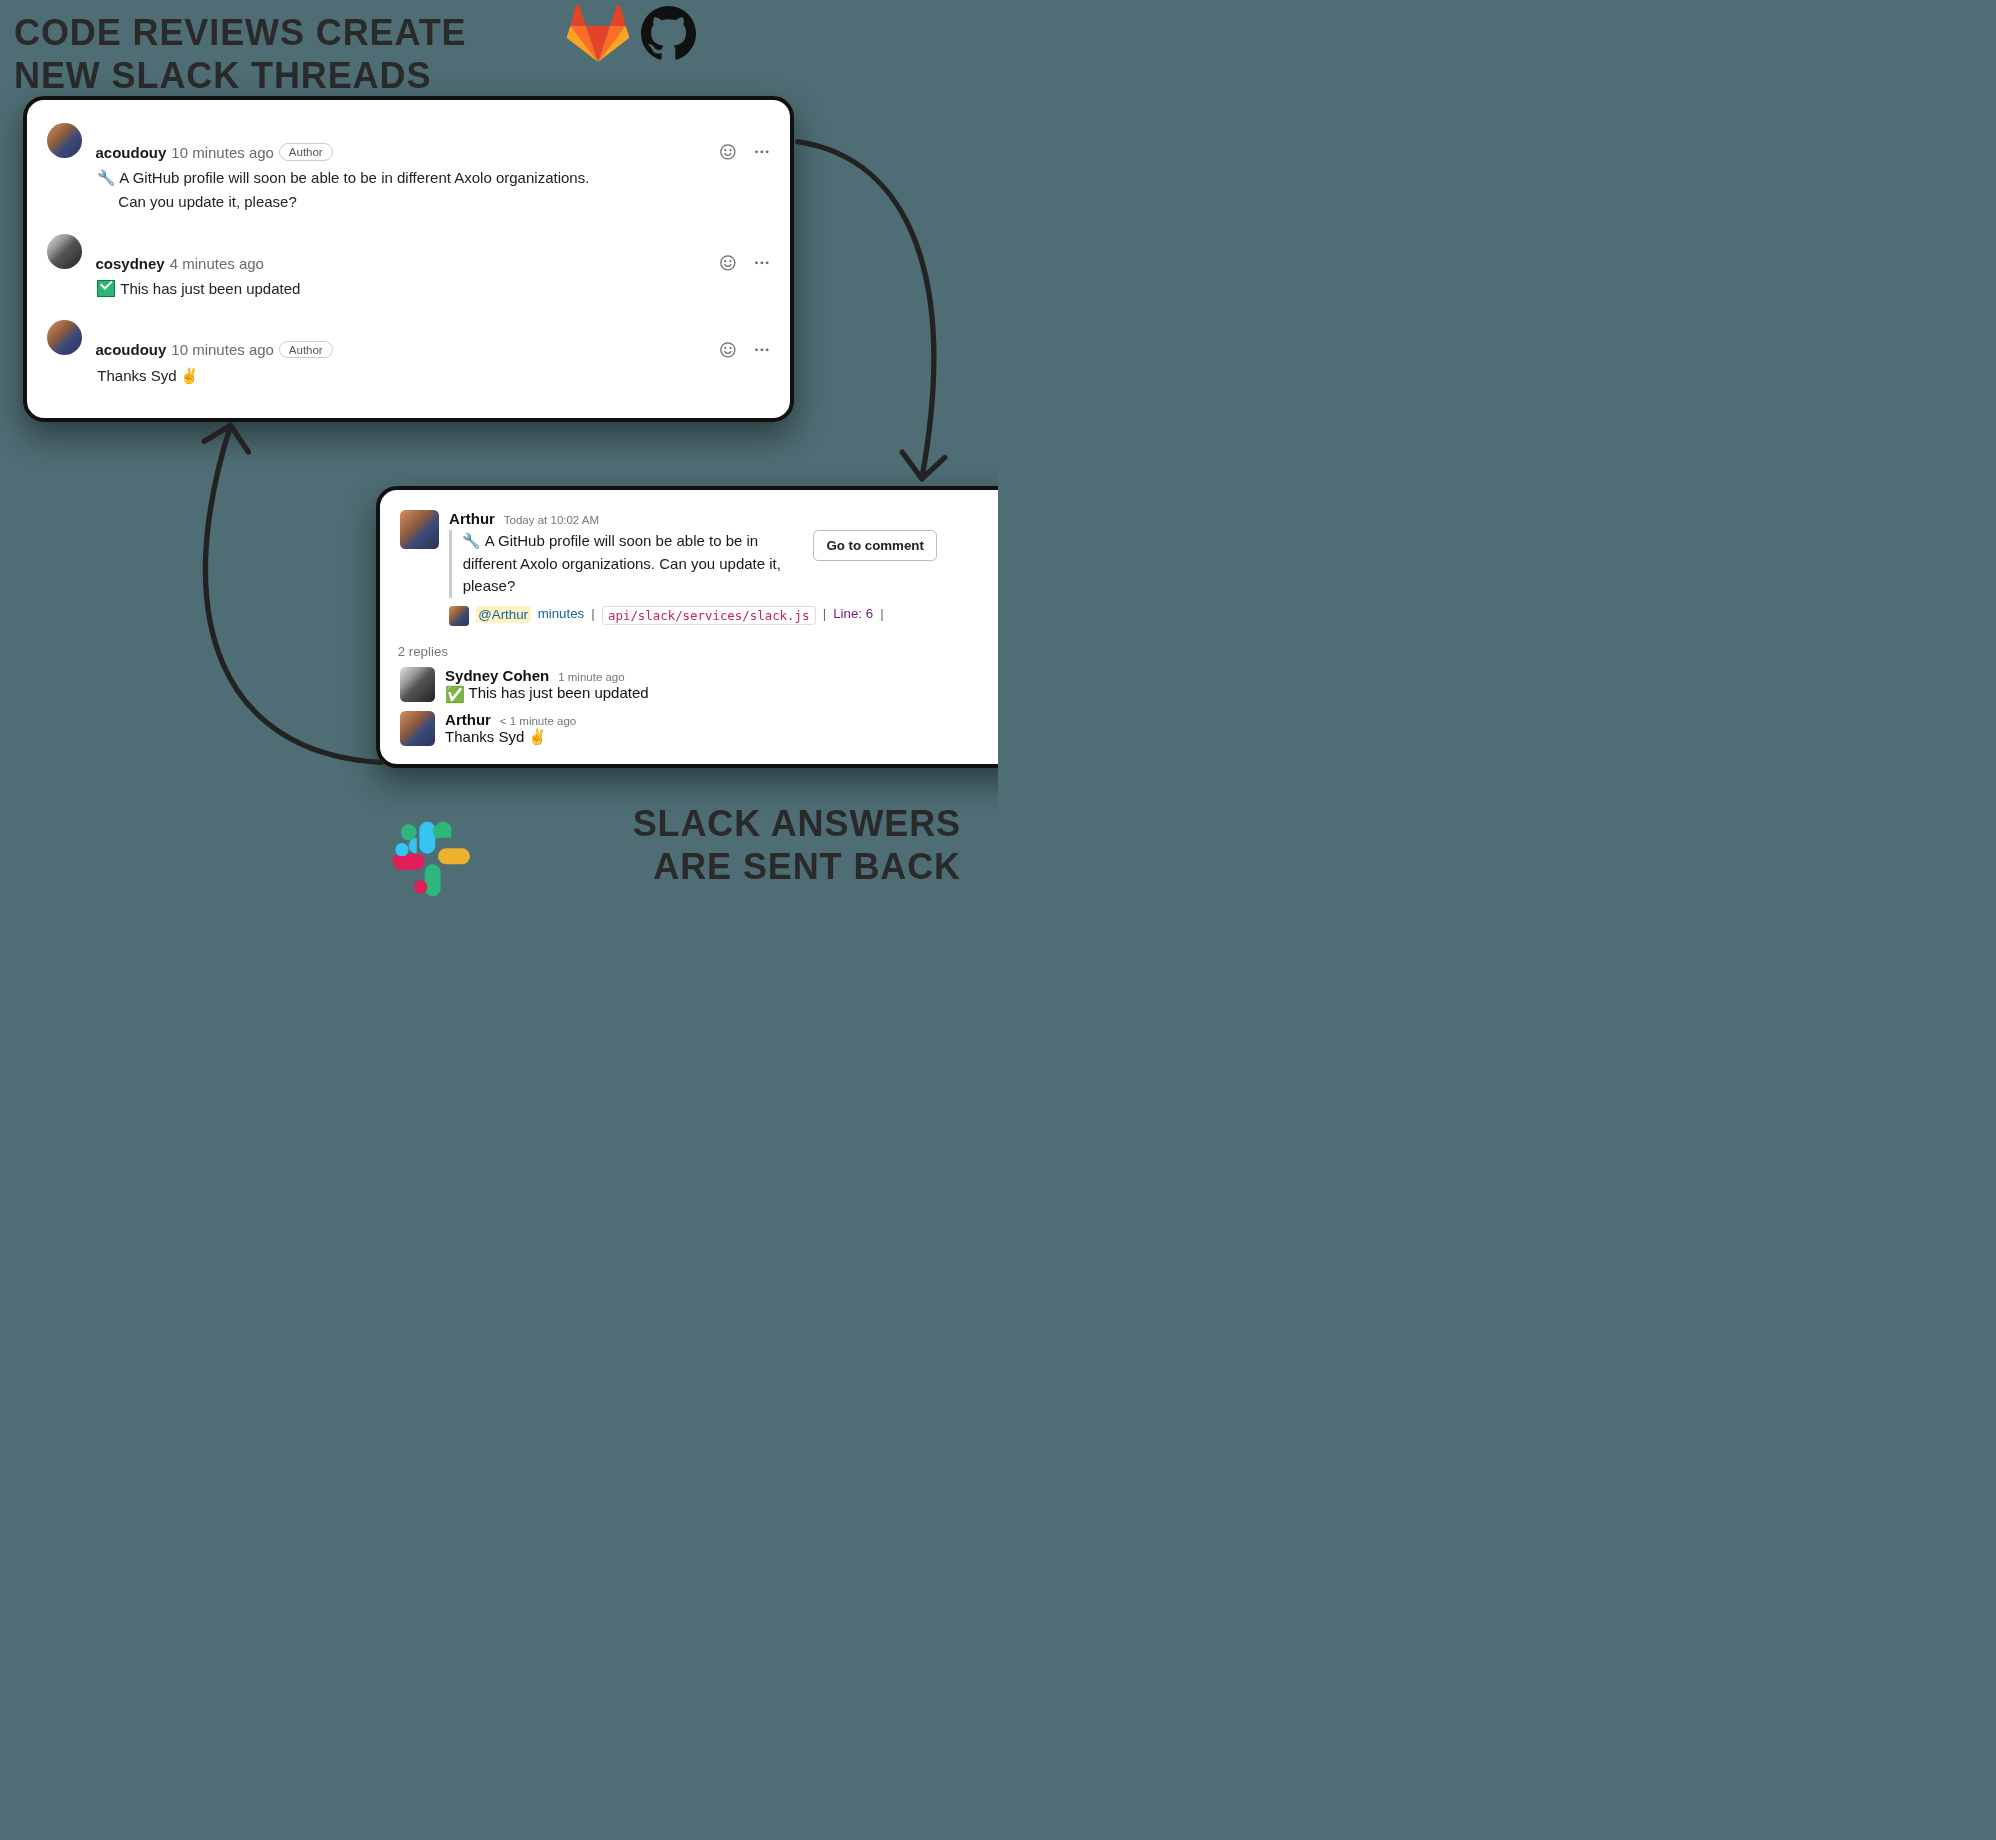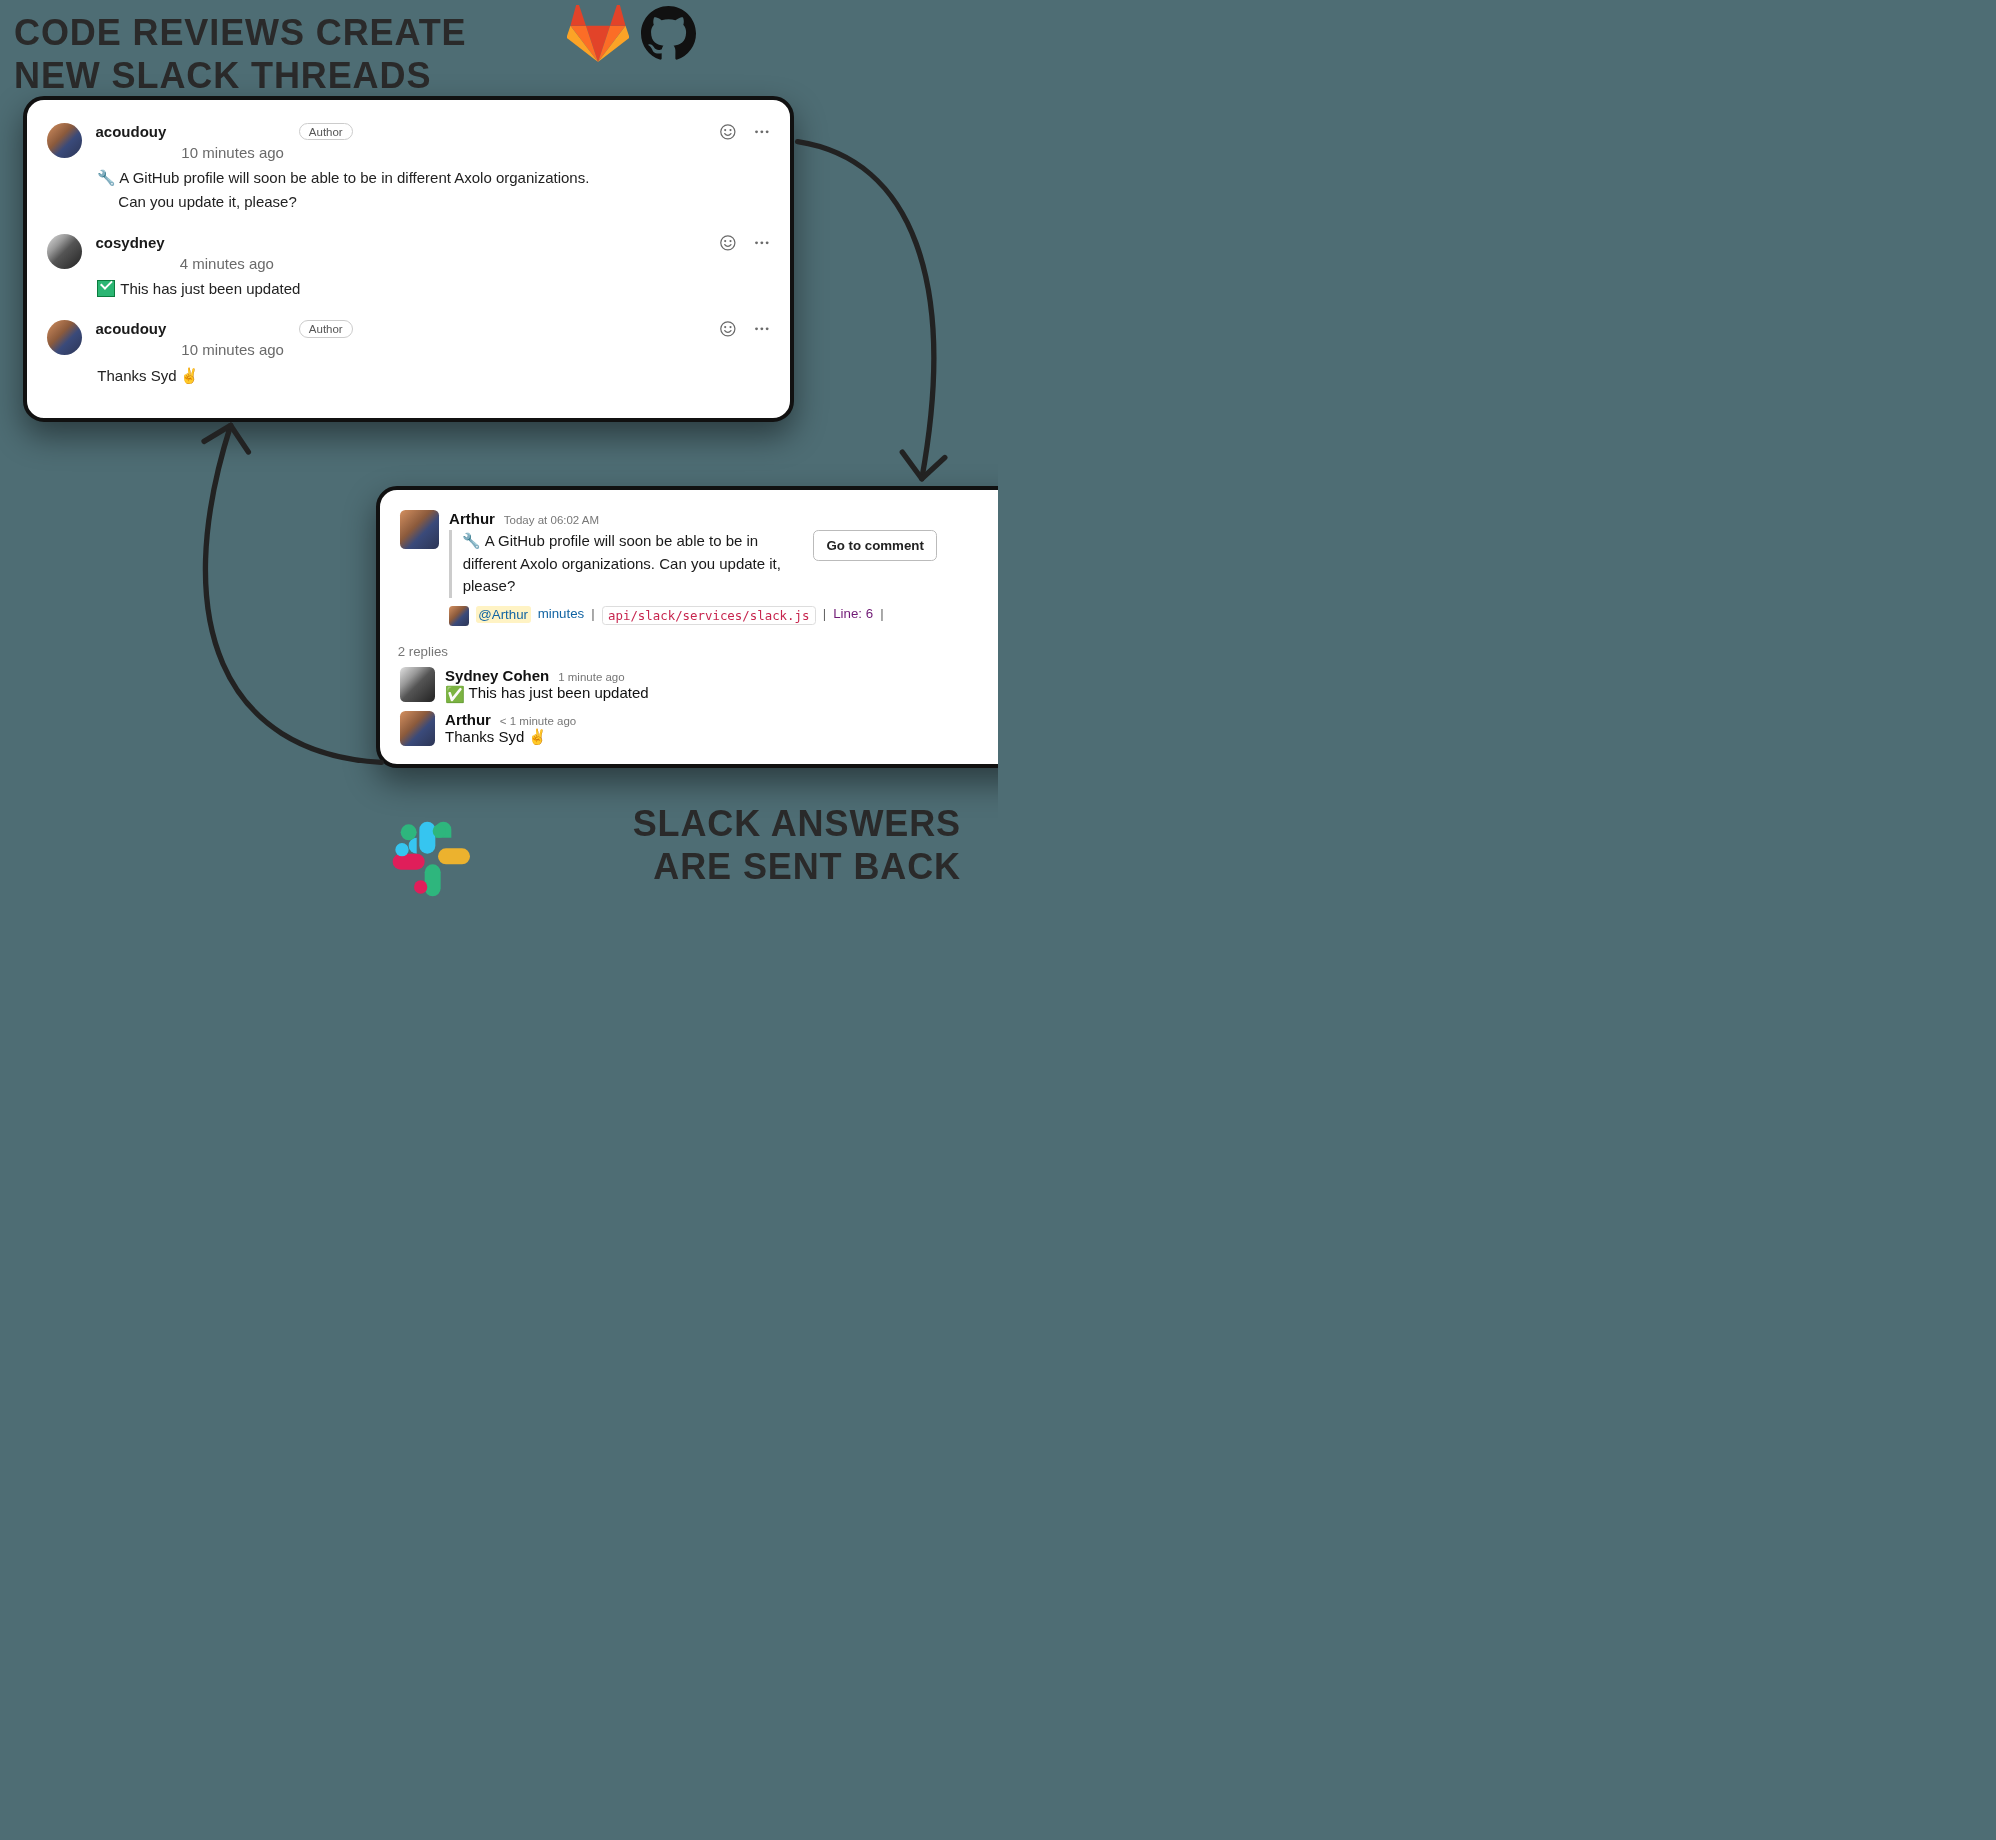--- a/index.html
+++ b/index.html
@@ -51,21 +51,21 @@
     background-size: cover; background-position: center;
   }
   .avatar.square { border-radius: 5.3px; }
   .avatar-arthur {
     background: linear-gradient(135deg,#d49060 0%,#8b5a3c 40%, #3a4a7a 60%, #2c3555 100%);
   }
   .avatar-sydney {
     background: linear-gradient(135deg,#e0e0e0 0%, #999 30%, #555 50%, #222 100%);
   }
   .gh-body { flex: 1; }
-  .gh-header { display: flex; align-items: flex-start; gap: 15px; margin-bottom: 5.3px; }
+  .gh-header { display: flex; align-items: flex-end; gap: 5px; margin-bottom: 5.3px; }
   .gh-user { font-weight: 600; color: #1a1a1a; font-size: 15px; }
   .gh-time { color: #6a6a6a; font-size: 15px; margin-top: 21px; }
   .gh-badge {
     font-size: 11.5px; color: #555;
     border: 0.9px solid #ccc; border-radius: 12.4px;
     padding: 1.8px 8.9px;
   }
   .gh-actions { margin-left: auto; display: flex; align-items: center; gap: 16px; color: #6a6a6a; }
   .gh-actions svg { width: 17.7px; height: 17.7px; }
   .gh-text { color: #222; font-size: 15px; line-height: 1.6; padding-left: 1.8px; }
@@ -249,21 +249,21 @@
     </div>
   </div>
 </div>
 
 <div class="panel slack-panel">
   <div class="sl-msg">
     <div class="avatar square sl-avatar avatar-arthur"></div>
     <div style="flex:1">
       <div class="sl-head">
         <span class="sl-name">Arthur</span>
-        <span class="sl-time">Today at 06:02 AM</span>
+        <span class="sl-time">Today at 10:02 AM</span>
       </div>
       <div class="sl-quote-row">
         <div class="sl-quote">🔧 A GitHub profile will soon be able to be in different Axolo organizations. Can you update it, please?</div>
         <button class="sl-btn">Go to comment</button>
       </div>
       <div class="sl-meta">
         <div class="avatar square mini-avatar avatar-arthur"></div>
         <span class="sl-mention">@Arthur</span>
         <span class="sl-link">minutes</span>
         <span class="sl-sep">|</span>

